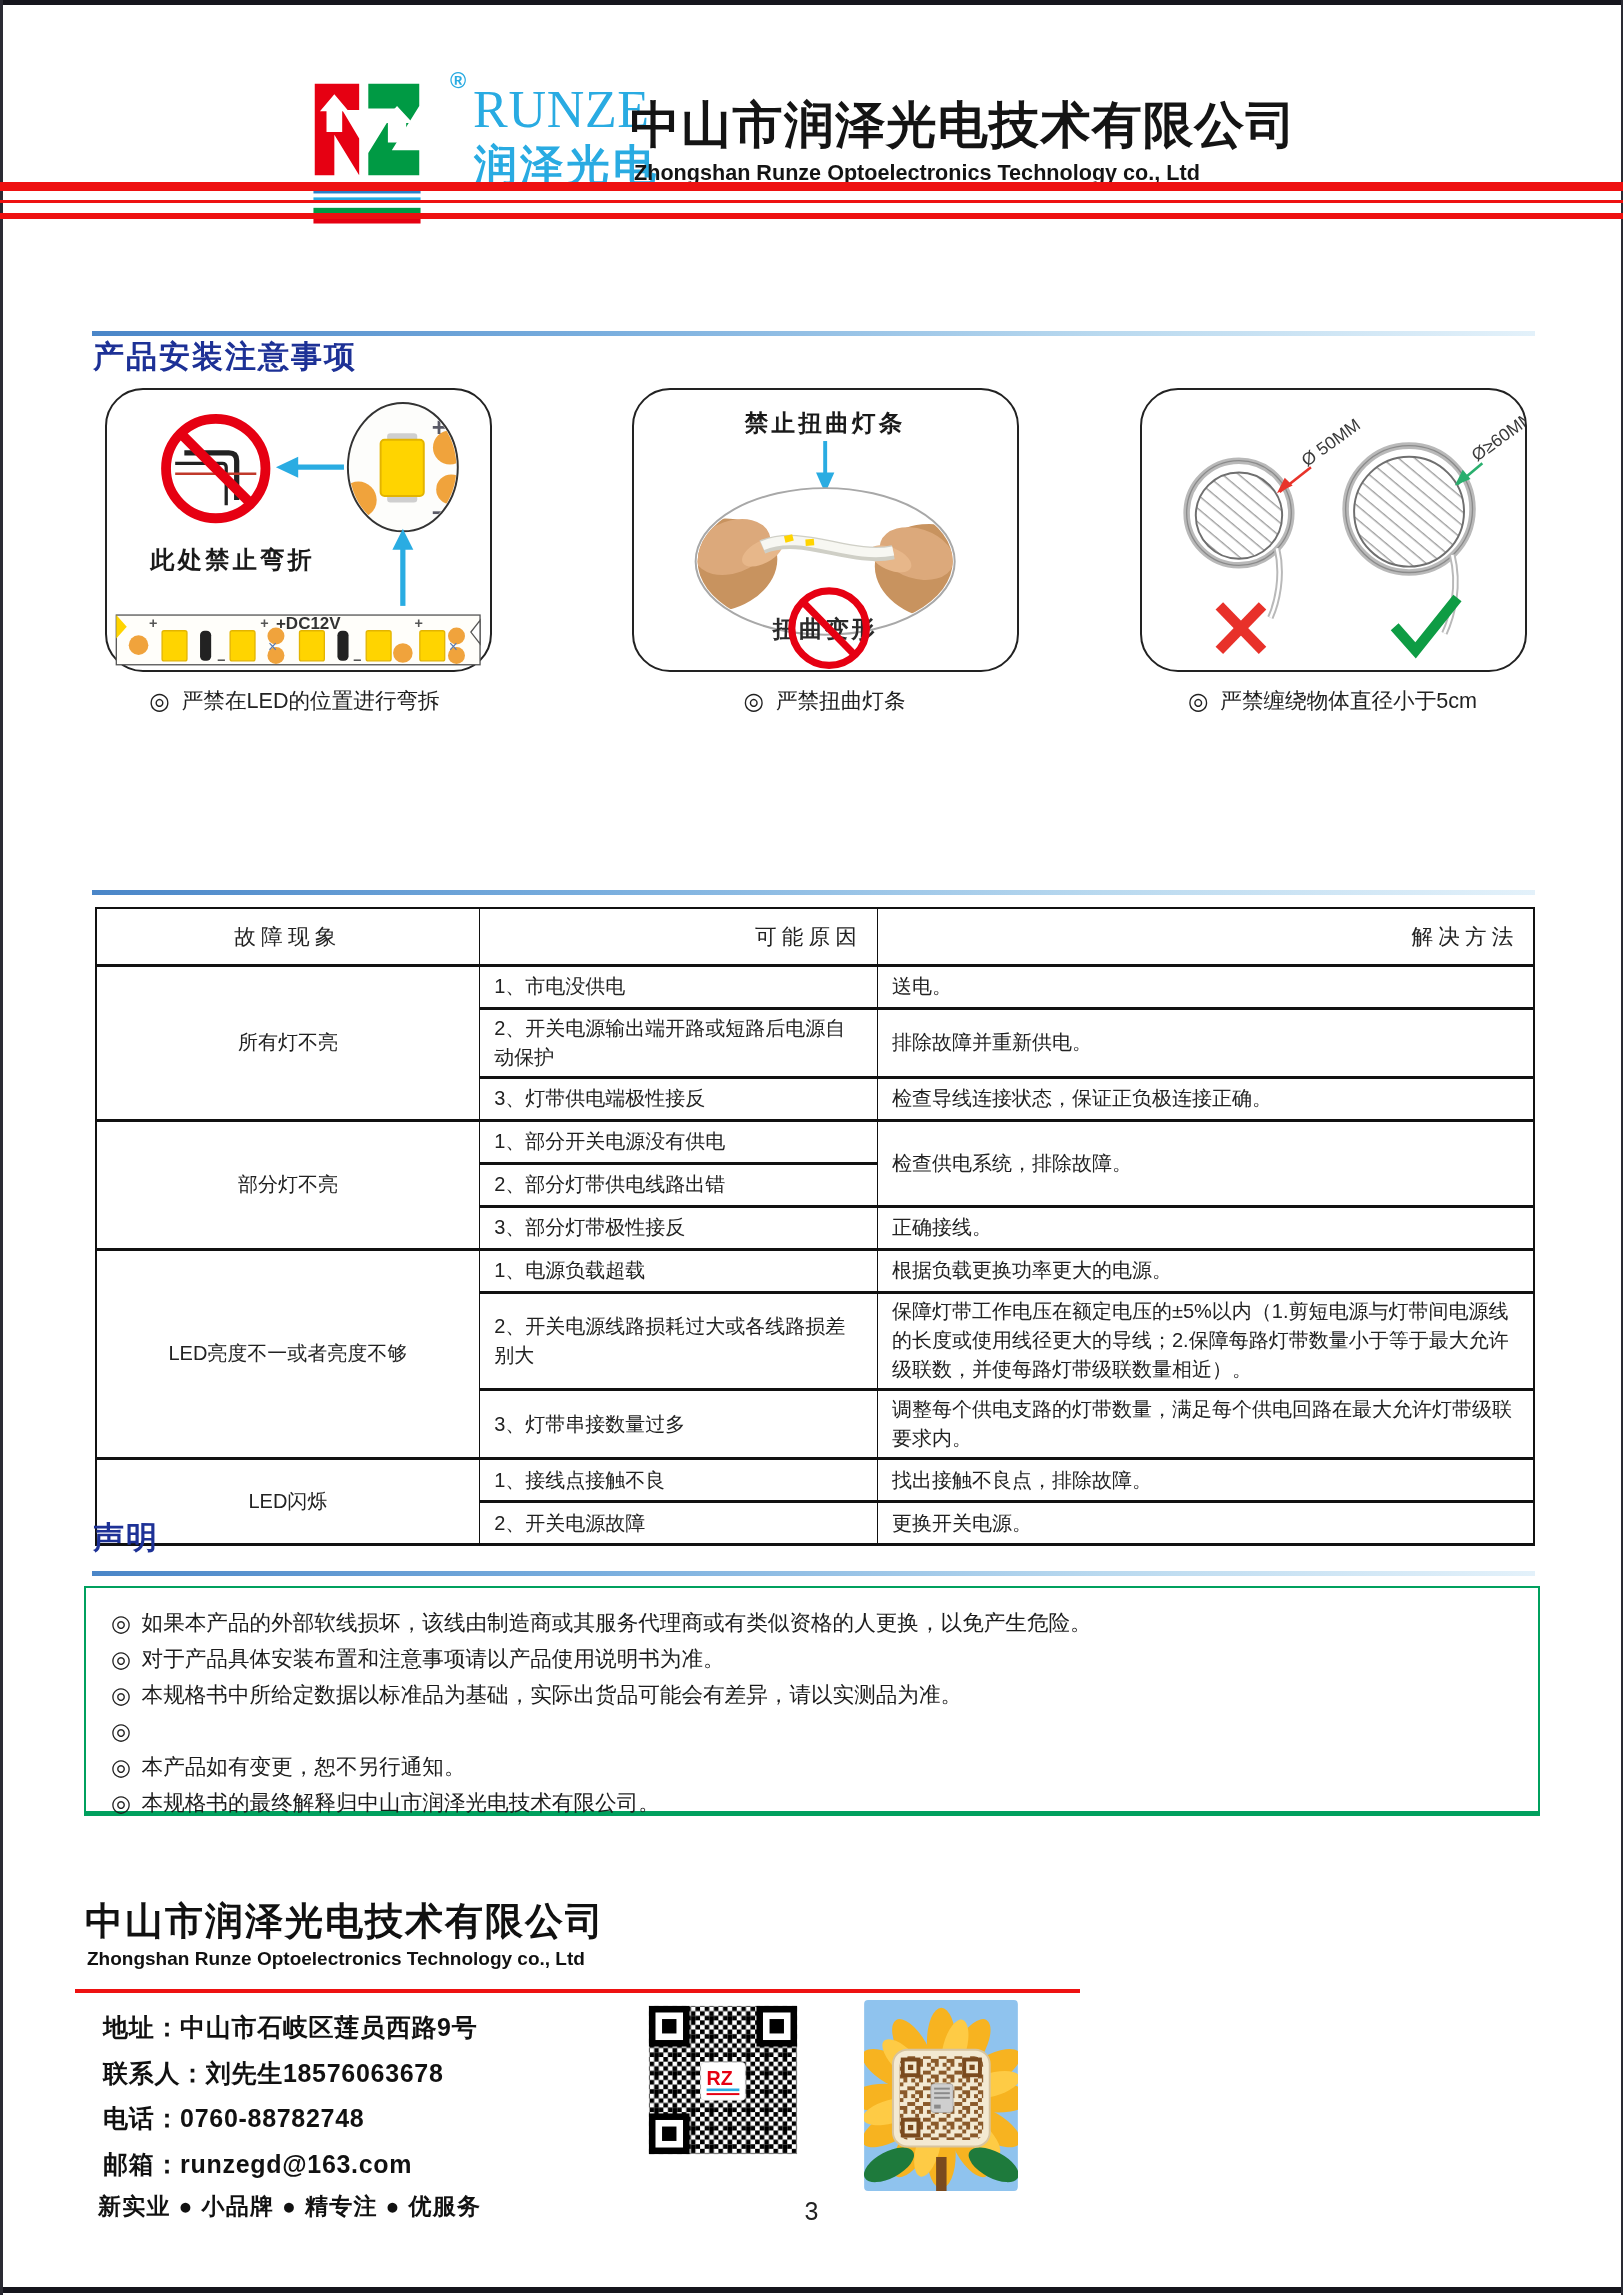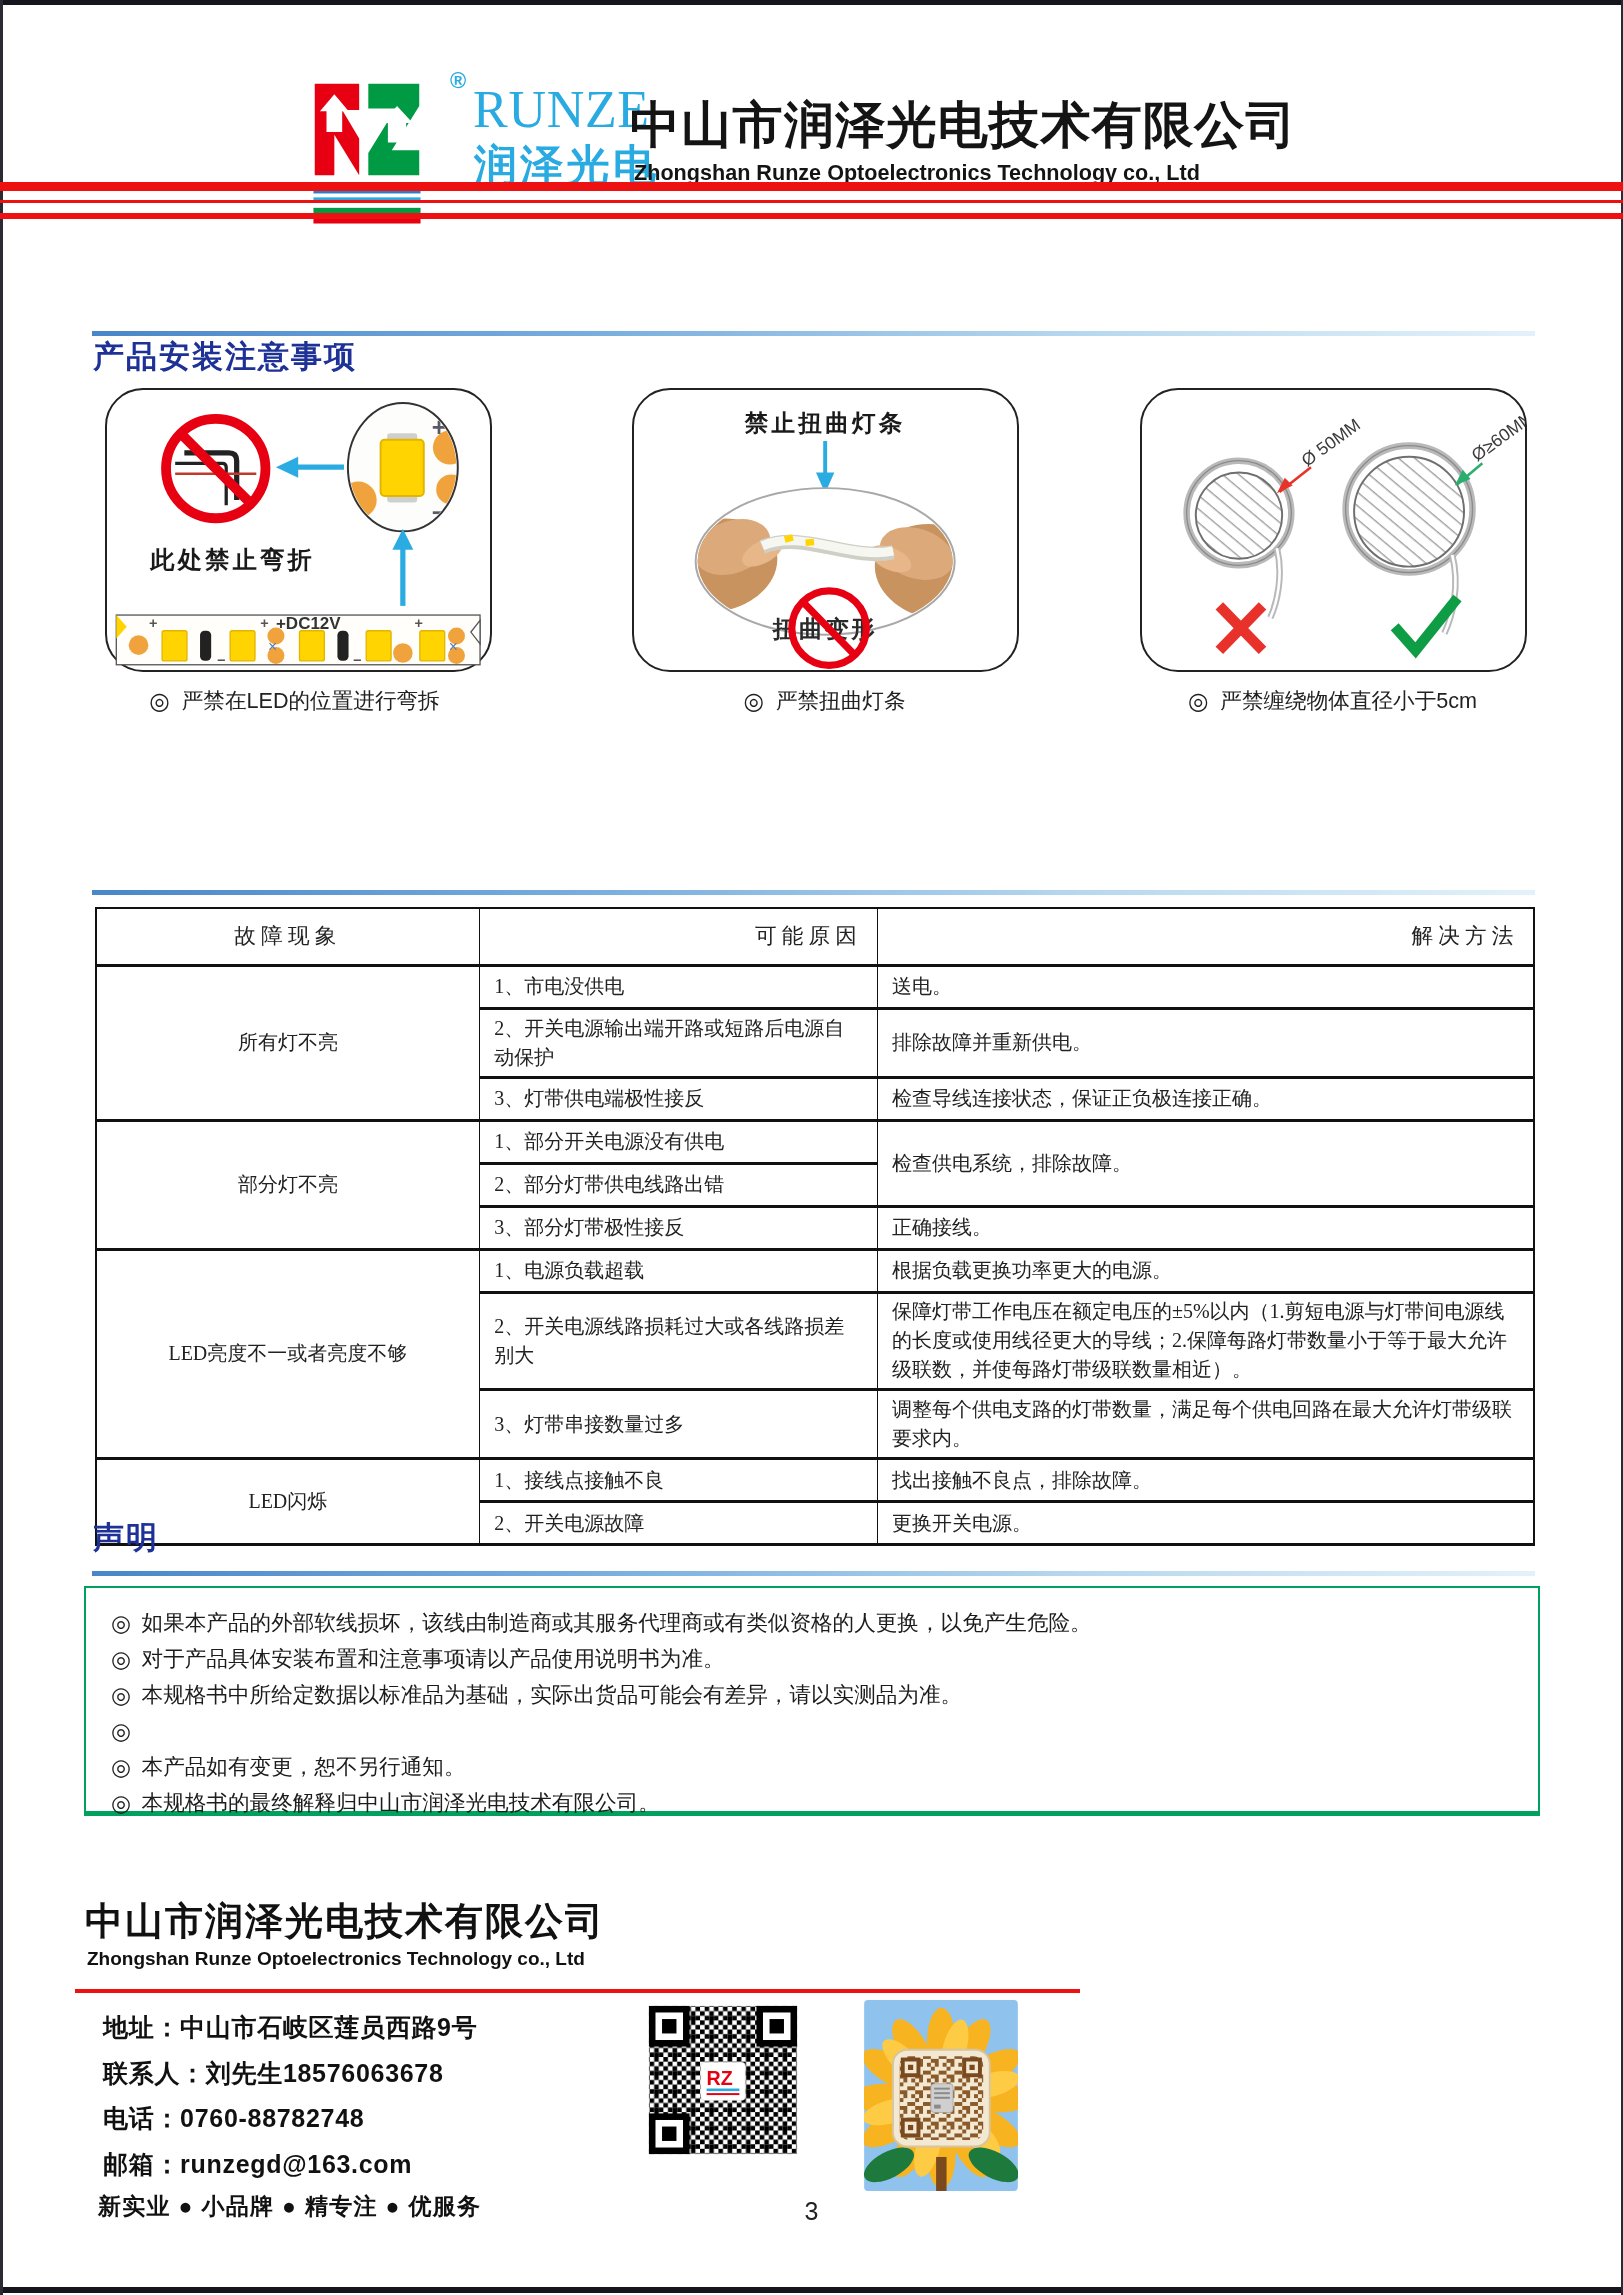--- a/index.html
+++ b/index.html
@@ -23,21 +23,21 @@
   .sec-title{font-size:31px;font-weight:bold;color:#1d3196;letter-spacing:2px;}
   .sec-line{height:5.2px;background:linear-gradient(90deg,#4a86c8 0%,#79aede 35%,#b9d9ef 70%,#e3f1fa 100%);}
   
   .illus-box{top:388px;width:383px;height:280px;border:2px solid #222;border-radius:38px;background:#fff;}
   .caption{top:686px;height:29px;font-size:21.6px;color:#222;display:flex;justify-content:center;
            align-items:center;gap:11.8px;font-weight:500;}
   .caption .bul{font-size:23.6px;}
   
   .fault-table{border-collapse:collapse;width:1440px;table-layout:fixed;}
   .fault-table th,.fault-table td{border:1.3px solid #111;font-size:20px;color:#222;
-      padding:3.9px 14.4px;vertical-align:middle;line-height:1.45;font-family:Liberation Serif, serif;}
+      padding:3.9px 14.4px;vertical-align:middle;line-height:1.45;}
   .fault-table th{border-top-width:2.6px;border-bottom-width:3.3px;font-weight:500;
       font-size:21.6px;letter-spacing:5.2px;text-align:right;height:47px;}
   .fault-table td{border-top-width:3.3px;border-bottom-width:3.3px;}
   .fault-table .c-fault{width:353px;text-align:center;border-left-width:2.6px;}
   .fault-table .c-cause{width:368px;}
   .fault-table .c-sol{border-right-width:2.6px;}
   .fault-table tr.hr-s{height:43px;} .fault-table tr.hr-m{height:58px;}
   .fault-table tr.hr-l{height:86px;} .fault-table tr.hr-ml{height:63px;}
   
   .stmt-box{left:84px;top:1586px;width:1456px;height:230px;border:2px solid #00a05e;

